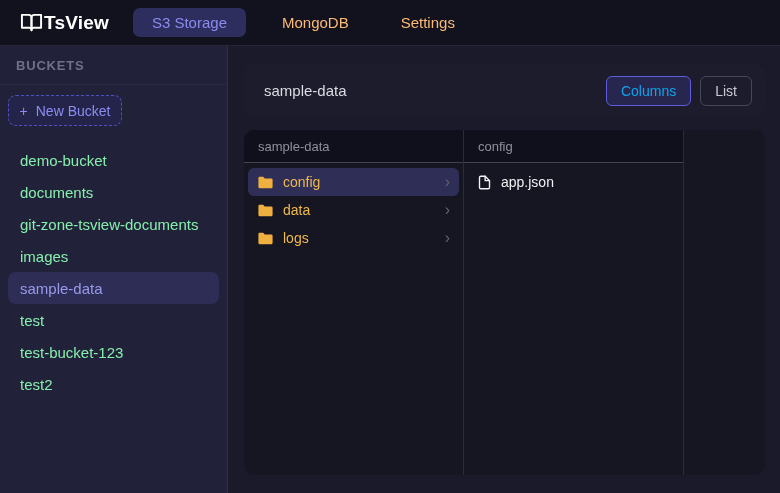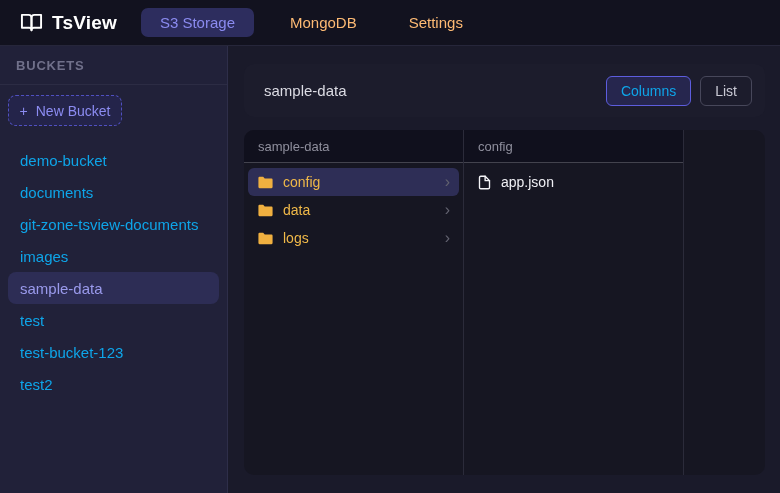--- a/index.html
+++ b/index.html
@@ -12,21 +12,21 @@
 
   
   .topnav {
     height: 46px;
     background: #12121f;
     border-bottom: 1px solid #26263a;
     display: flex;
     align-items: center;
     padding: 0 20px;
   }
-  .brand { display: flex; align-items: center; gap: 9px; }
+  .brand { display: flex; align-items: center; gap: 1px; }
   .brand-title { font-size: 19px; font-weight: bold; color: #ffffff; letter-spacing: 0.2px; }
   .nav-tabs { display: flex; align-items: flex-start; gap: 20px; margin-left: 24px; }
   .nav-tab {
     font-size: 15px;
     color: #fdba74;
     padding: 6px 16px;
     border-radius: 7px;
     cursor: pointer;
     background: transparent;
     border: none;
@@ -77,21 +77,21 @@
   }
   .bucket-list { margin-top: 18px; display: flex; flex-direction: column; }
   .bucket-item {
     height: 32px;
     display: flex;
     align-items: center;
     margin: 0 8px;
     padding: 0 12px;
     border-radius: 8px;
     font-size: 15px;
-    color: #0ea5e9;
+    color: #86efac;
     cursor: pointer;
     white-space: nowrap;
   }
   .bucket-item.selected { background: #2d2d55; color: #9a9aec; }
 
   
   .main { flex: 1; padding: 18px 15px 0 16px; }
   .toolbar {
     height: 53px;
     background: #1c1c2c;

